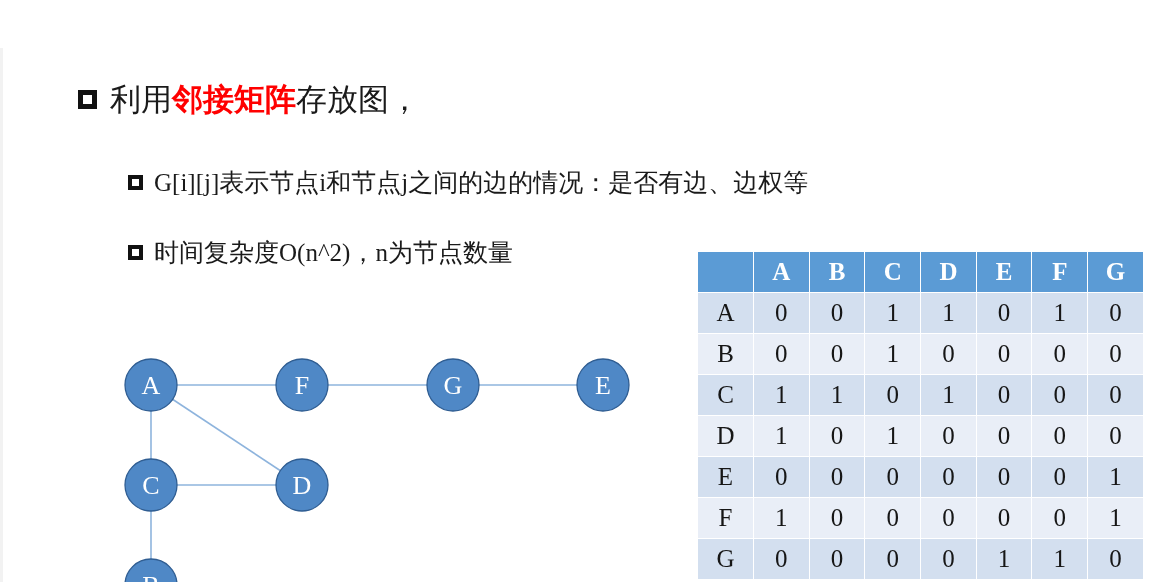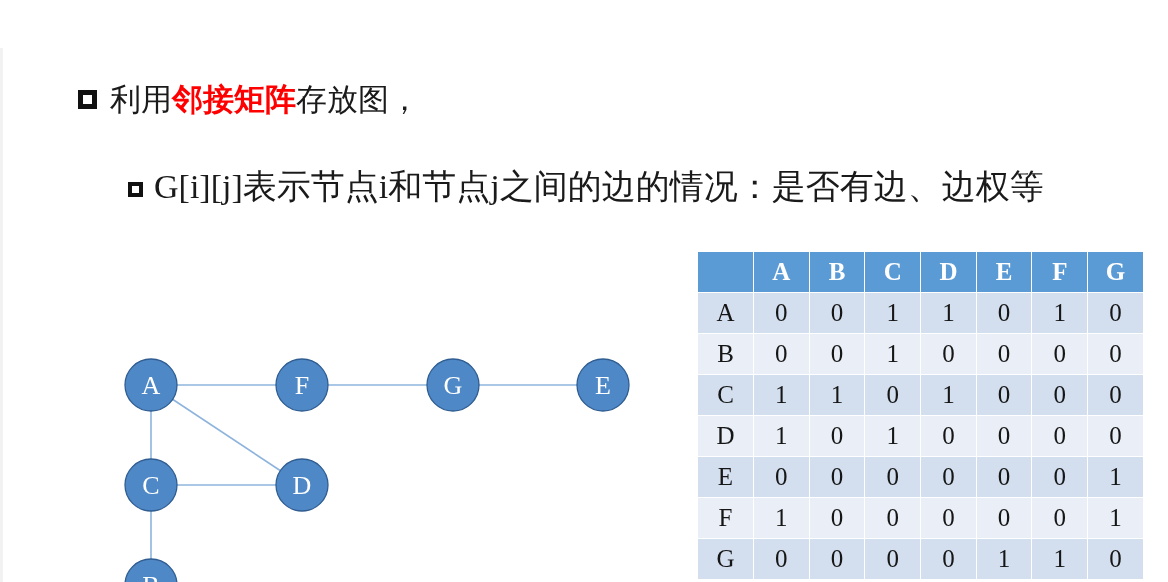--- a/index.html
+++ b/index.html
@@ -65,21 +65,21 @@
     margin-right: 11px;
     position: relative;
     top: -1px;
   }
   .lvl1-text {
     font-size: 31px;
     color: #1a1a1a;
     line-height: 1;
   }
   .lvl2-text {
-    font-size: 34px;
+    font-size: 25px;
     color: #1a1a1a;
     line-height: 1;
   }
   .hl-red { color: #ff0000; font-weight: bold; }
 
   #bullet-main   { left: 78px;  top: 36px; }
   #bullet-gij    { left: 128px; top: 122px; }
   #bullet-time   { left: 128px; top: 192px; }
   #bullet-undir  { left: 128px; top: 262px; }
 
@@ -148,20 +148,24 @@
   <div class="bullet-row" id="bullet-main">
     <span class="sq sq-l1"></span>
     <span class="lvl1-text"><span>利用</span><span class="hl-red">邻接矩阵</span><span>存放图，</span></span>
   </div>
 
   <div class="bullet-row" id="bullet-gij">
     <span class="sq sq-l2"></span>
     <span class="lvl2-text">G[i][j]表示节点i和节点j之间的边的情况：是否有边、边权等</span>
   </div>
 
+  <div class="bullet-row" id="bullet-time">
+    <span class="sq sq-l2"></span>
+    <span class="lvl2-text">时间复杂度O(n^2)，n为节点数量</span>
+  </div>
 
 
   <div id="graph-figure">
     <svg width="540" height="275" viewBox="0 0 540 275" xmlns="http://www.w3.org/2000/svg">
       <g id="graph-edges">
           <line x1="65" y1="37" x2="168" y2="37" stroke="#8eb4dd" stroke-width="1.6"></line>
           <line x1="216" y1="37" x2="319" y2="37" stroke="#8eb4dd" stroke-width="1.6"></line>
           <line x1="367" y1="37" x2="469" y2="37" stroke="#8eb4dd" stroke-width="1.6"></line>
           <line x1="41" y1="61" x2="41" y2="113" stroke="#8eb4dd" stroke-width="1.6"></line>
           <line x1="61.00988749831423" y1="50.251581124711414" x2="171.99011250168576" y2="123.74841887528859" stroke="#8eb4dd" stroke-width="1.6"></line>

